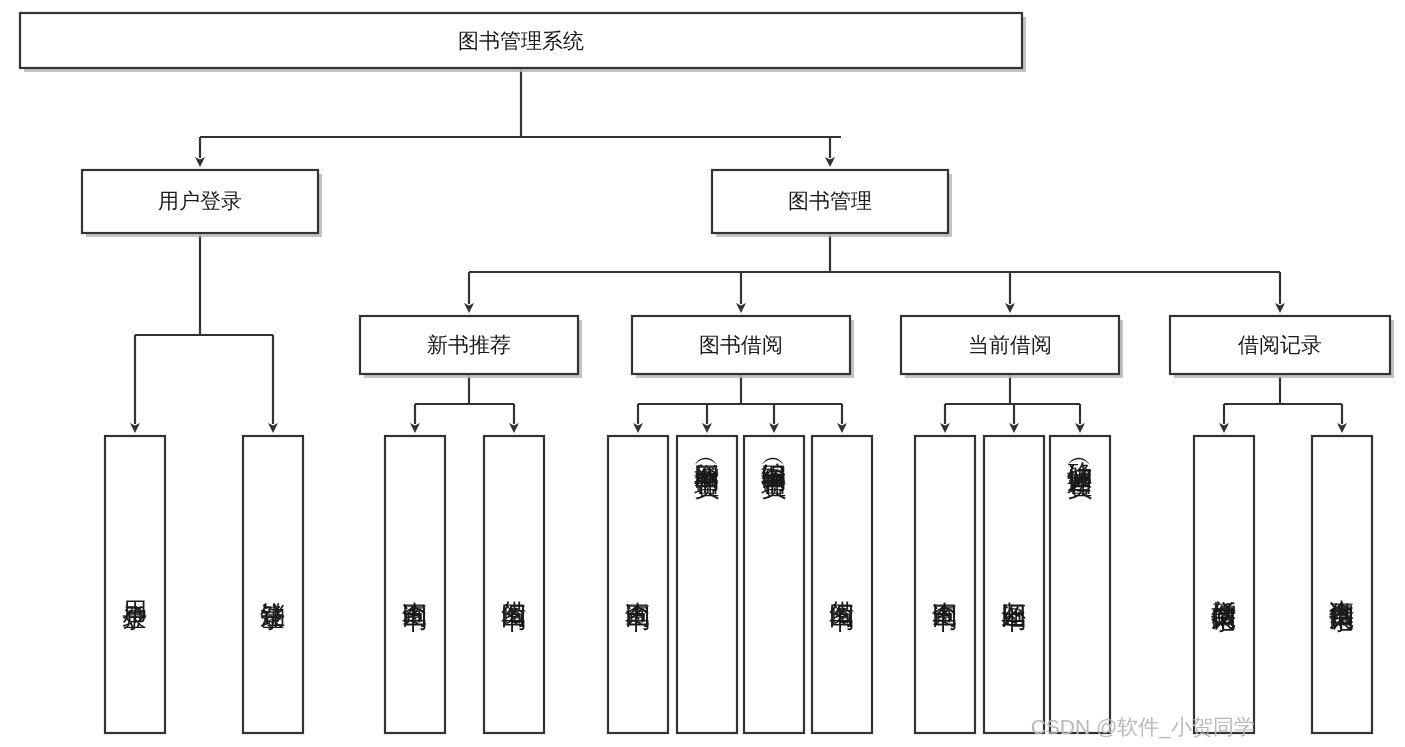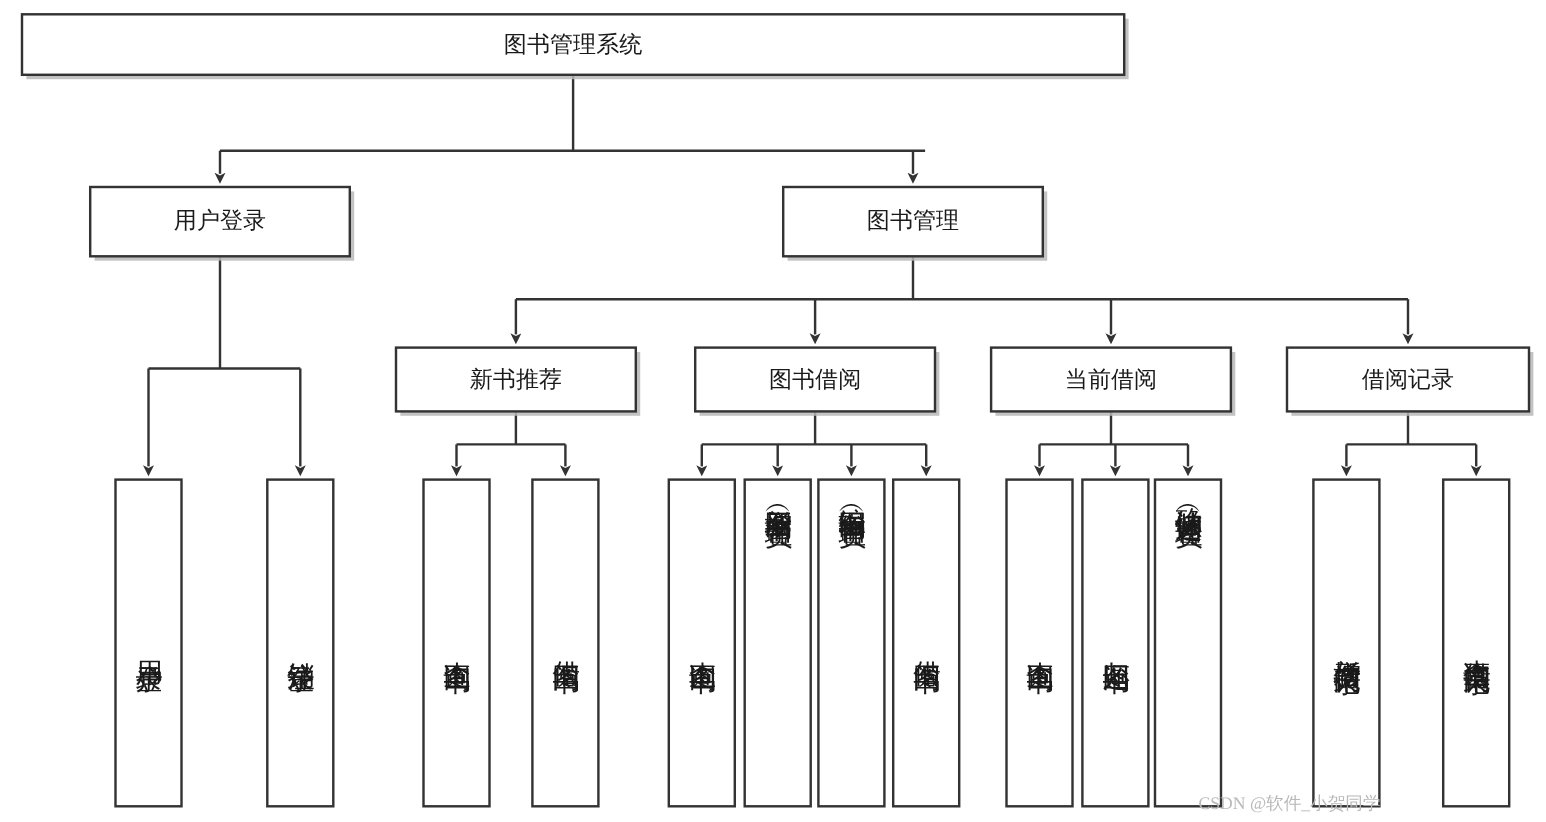--- a/index.html
+++ b/index.html
@@ -65,22 +65,22 @@
     font-size: 25px;
     line-height: 1.06;
     color: #1a1a1a;
     letter-spacing: 2px;
     white-space: nowrap;
   }
   .watermark {
     position: absolute;
     right: 14px;
     bottom: 6px;
-    font-family: Liberation Serif, serif;
-    font-size: 16px;
+    font-family: Liberation Sans, sans-serif;
+    font-size: 21px;
     color: #b9b9b9;
     white-space: nowrap;
   }
 </style>
 </head>
 <body>
 
 <div id="diagram-root">
 
   <svg class="diagram-canvas" viewBox="0 0 1405 747">

